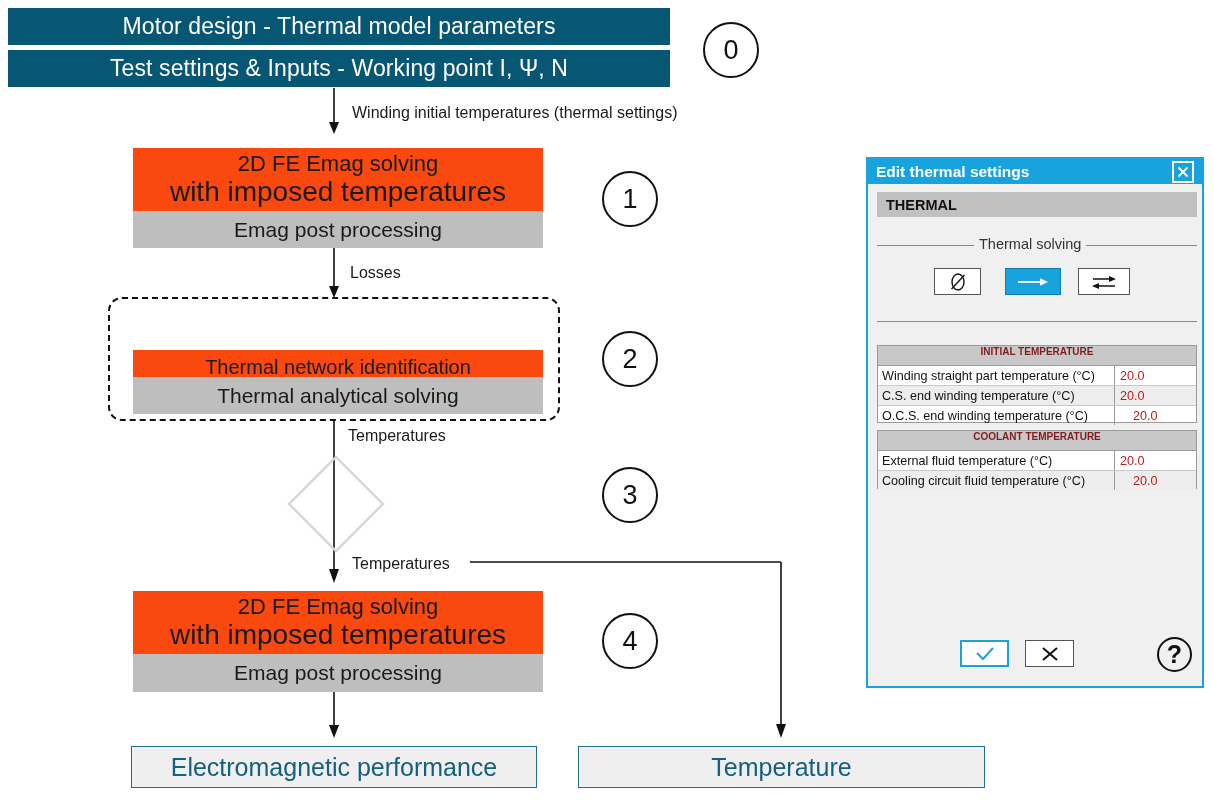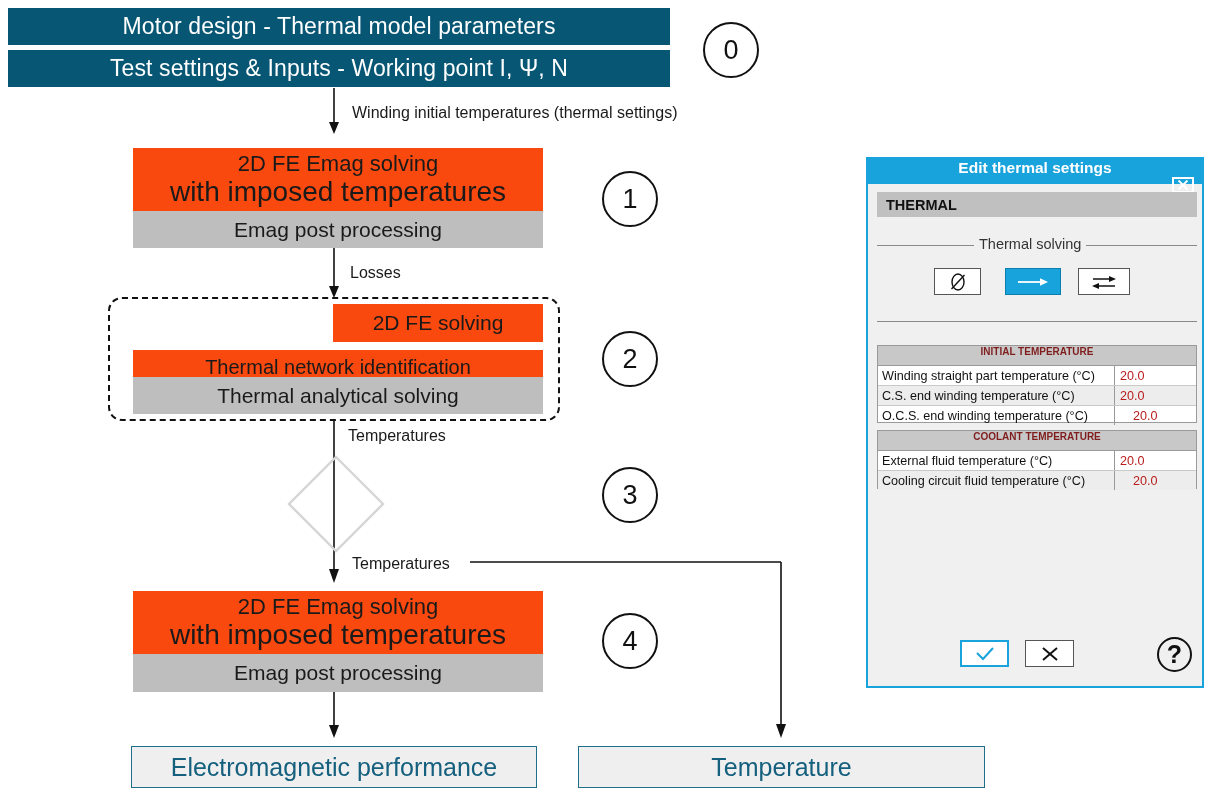--- a/index.html
+++ b/index.html
@@ -53,21 +53,21 @@
     display:flex;align-items:center;justify-content:center;
     color:#15607E;font-size:25px;white-space:nowrap;
   }
 
   
   .dialog{
     background:#f0f0f0;border:2px solid #19A3DC;
   }
   .dlg-title{
     background:#19A3DC;color:#ffffff;font-size:15.5px;font-weight:bold;
-    display:flex;align-items:center;padding:0 8px;flex-direction:column;
+    display:flex;align-items:center;padding:0 8px;
   }
   .dlg-close{
     margin-left:auto;width:18px;height:18px;border:2px solid #ffffff;
     display:flex;align-items:center;justify-content:center;
     font-size:13px;line-height:1;color:#ffffff;font-weight:bold;
   }
   .dlg-section{
     background:#c0c0c0;color:#111;font-size:14.5px;font-weight:bold;
     display:flex;align-items:center;padding-left:9px;
   }
@@ -153,23 +153,20 @@
   <svg class="abs" style="left:320px;top:248px;width:40px;height:52px;">
     <line x1="14" y1="0" x2="14" y2="42" stroke="#111" stroke-width="1.6"></line>
     <polygon points="14,50 9,38 19,38" fill="#111"></polygon>
   </svg>
   <div class="abs edgelabel" style="left:350px;top:264px;">
     <span>Losses</span>
   </div>
 
   <div class="abs dashgroup" style="left:108px;top:297px;width:452px;height:124px;"></div>
 
-  <div class="abs blk orange" style="left:333px;top:304px;width:210px;height:38px;justify-content:center;">
-    <span>2D FE solving</span>
-  </div>
   <div class="abs blk orange" style="left:133px;top:350px;width:410px;height:35px;font-size:20px;">
     <span>Thermal network identification</span>
   </div>
   <div class="abs blk grey" style="left:133px;top:377px;width:410px;height:37px;">
     <span>Thermal analytical solving</span>
   </div>
   <div class="abs stepcircle" style="left:602px;top:331px;width:56px;height:56px;">
     <span>2</span>
   </div>
 

